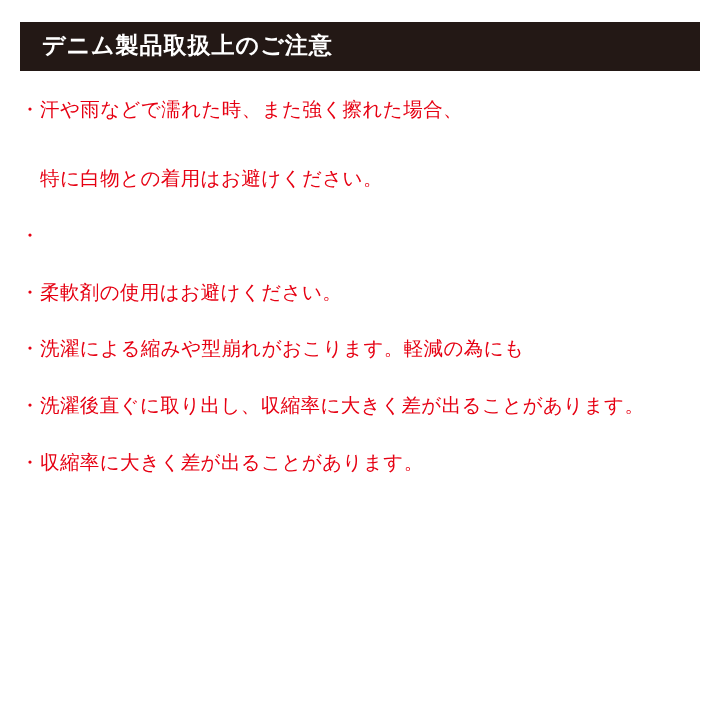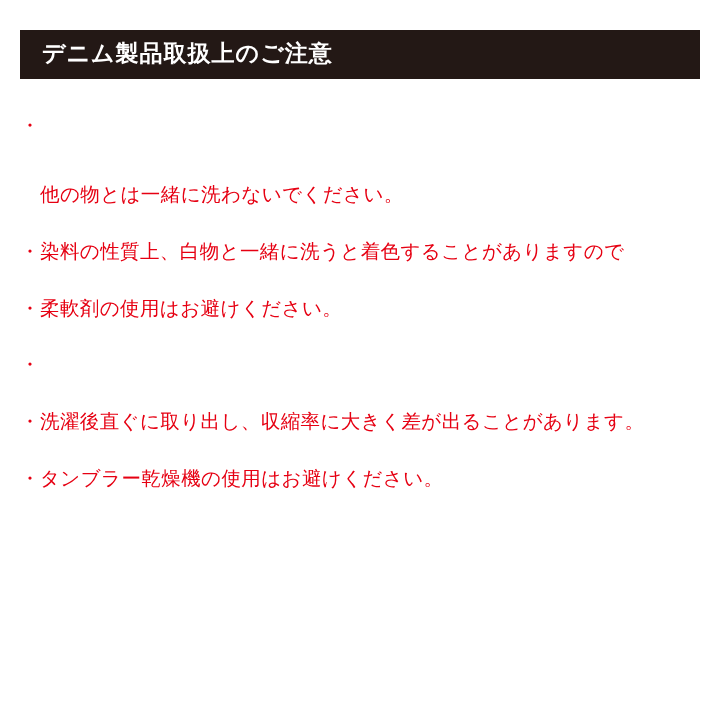--- a/index.html
+++ b/index.html
@@ -18,21 +18,21 @@
     width: 720px;
     height: 720px;
     box-sizing: border-box;
     padding: 22px 20px 0 20px;
   }
   .title-bar {
     background: #231815;
     color: #ffffff;
     box-sizing: border-box;
     width: 680px;
-    margin: 8px auto;
+    margin: 0 auto;
     padding: 9px 16px 11px 22px;
     font-size: 23px;
     font-weight: bold;
     letter-spacing: 1px;
     line-height: 1.25;
   }
   .notes {
     width: 680px;
     margin: 0 auto;
     padding-top: 22px;
@@ -68,55 +68,55 @@
 
   <div class="title-bar">
     <span>デニム製品取扱上のご注意</span>
   </div>
 
   <div class="notes">
 
     <div class="note">
       <span class="bullet">・</span>
       <span class="lines">
+        <span class="line">汗や雨などで濡れた時、また強く擦れた場合、</span><br>
         <br>
-        <br>
-        <span class="line">他の物とは一緒に洗わないでください。</span>
+        <span class="line">特に白物との着用はお避けください。</span>
       </span>
     </div>
 
     <div class="note">
       <span class="bullet">・</span>
       <span class="lines">
-        <span class="line">染料の性質上、白物と一緒に洗うと着色することがありますので</span><br>
+        <br>
       </span>
     </div>
 
     <div class="note">
       <span class="bullet">・</span>
       <span class="lines">
         <span class="line">柔軟剤の使用はお避けください。</span>
       </span>
     </div>
 
     <div class="note">
       <span class="bullet">・</span>
       <span class="lines">
-        <br>
+        <span class="line">洗濯による縮みや型崩れがおこります。軽減の為にも</span><br>
       </span>
     </div>
 
     <div class="note">
       <span class="bullet">・</span>
       <span class="lines">
         <span class="line">洗濯後直ぐに取り出し、収縮率に大きく差が出ることがあります。</span>
       </span>
     </div>
 
     <div class="note">
       <span class="bullet">・</span>
       <span class="lines">
-        <span class="line">タンブラー乾燥機の使用はお避けください。</span>
+        <span class="line">収縮率に大きく差が出ることがあります。</span>
       </span>
     </div>
 
   </div>
 </div>
 
 </body></html>

